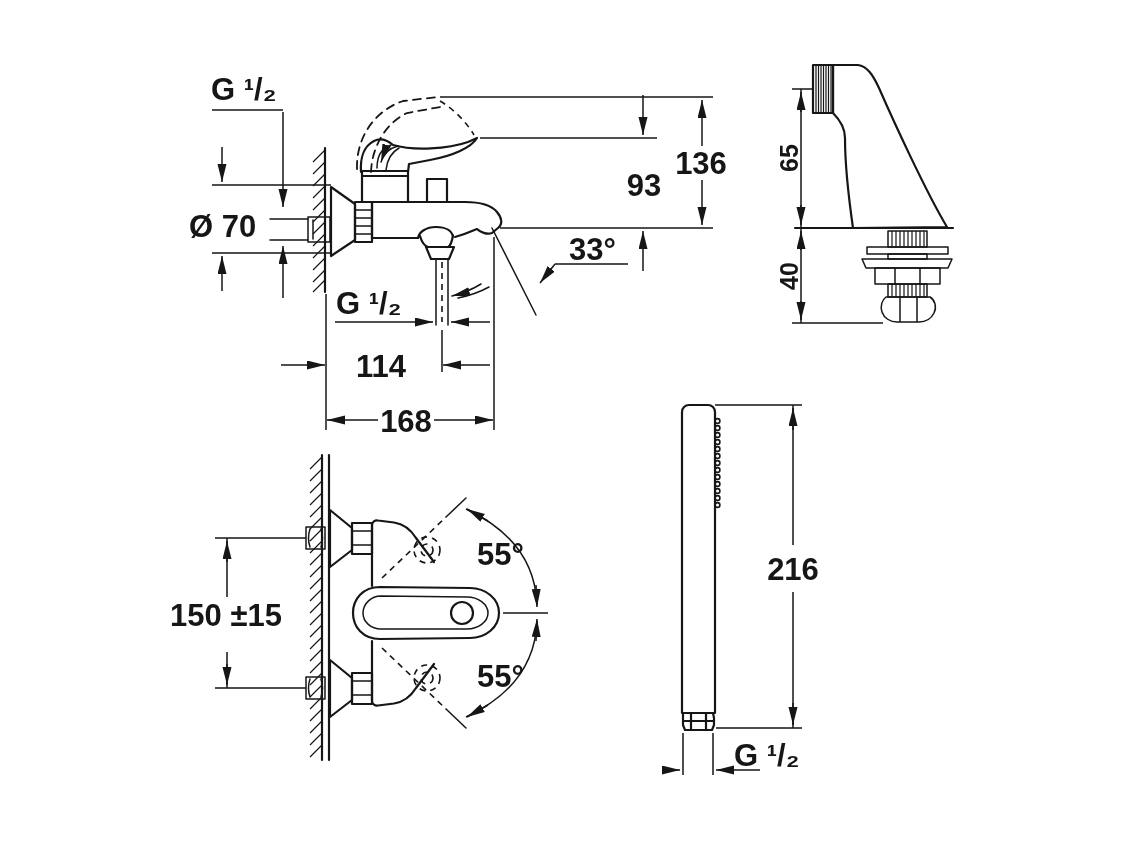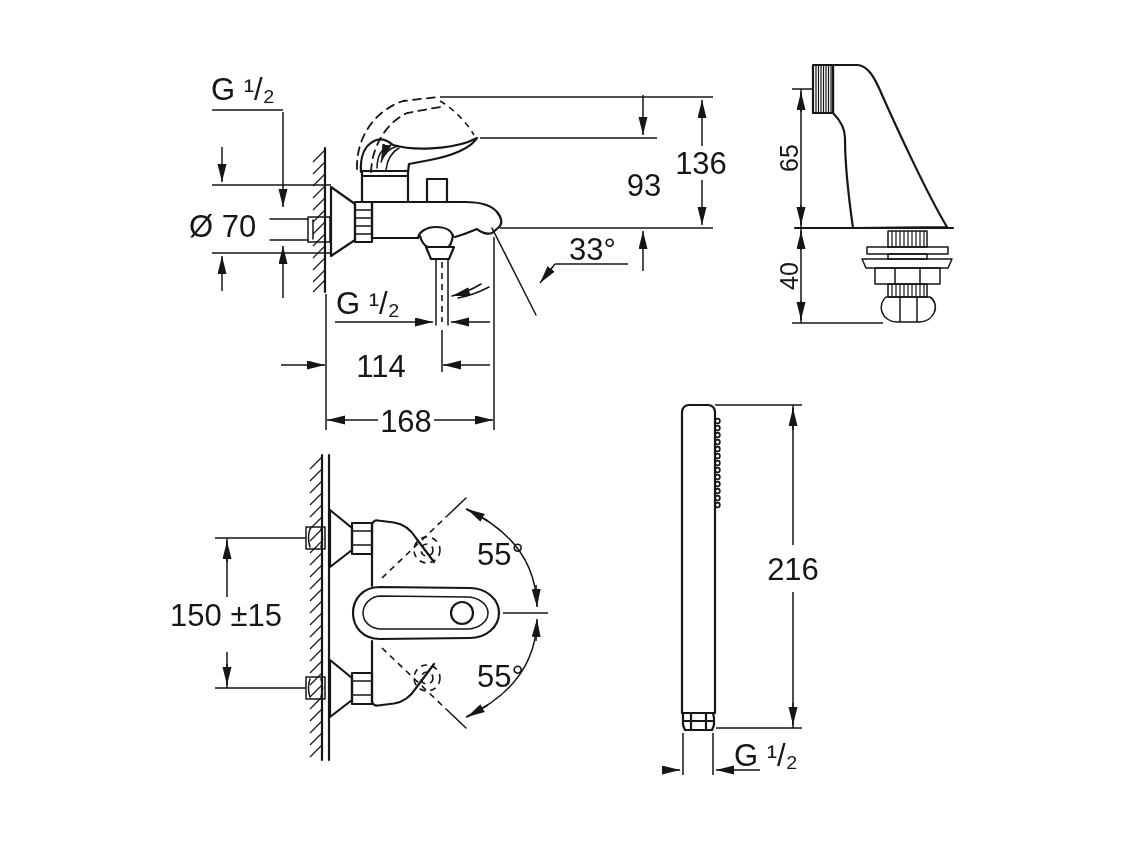--- a/index.html
+++ b/index.html
@@ -1,16 +1,16 @@
 <!DOCTYPE html>
 <html><head>
 <meta charset="utf-8">
 <style>
   html,body{margin:0;padding:0;background:#ffffff;}
-  .stage{width:1129px;height:846px;background:#ffffff;position:relative;overflow:hidden;}
+  .stage{width:1129px;height:846px;background:#ffffff;position:relative;overflow:hidden;font-weight:bold;}
   svg{display:block;}
   text{font-family:"Liberation Sans","DejaVu Sans",sans-serif;fill:#161616;}
   .dim-text{font-size:31px;}
   .dim-text-small{font-size:25px;}
   .outline{stroke:#161616;stroke-width:2.2;fill:none;stroke-linecap:round;stroke-linejoin:round;}
   .outline-thin{stroke:#161616;stroke-width:1.5;fill:none;stroke-linecap:round;stroke-linejoin:round;}
   .dimline{stroke:#161616;stroke-width:1.5;fill:none;}
   .hatch{stroke:#161616;stroke-width:1.2;fill:none;}
   .dashed{stroke:#161616;stroke-width:1.8;fill:none;stroke-dasharray:8 6;stroke-linecap:round;}
   .dashed-thin{stroke:#161616;stroke-width:1.6;fill:none;stroke-dasharray:6 5;}

